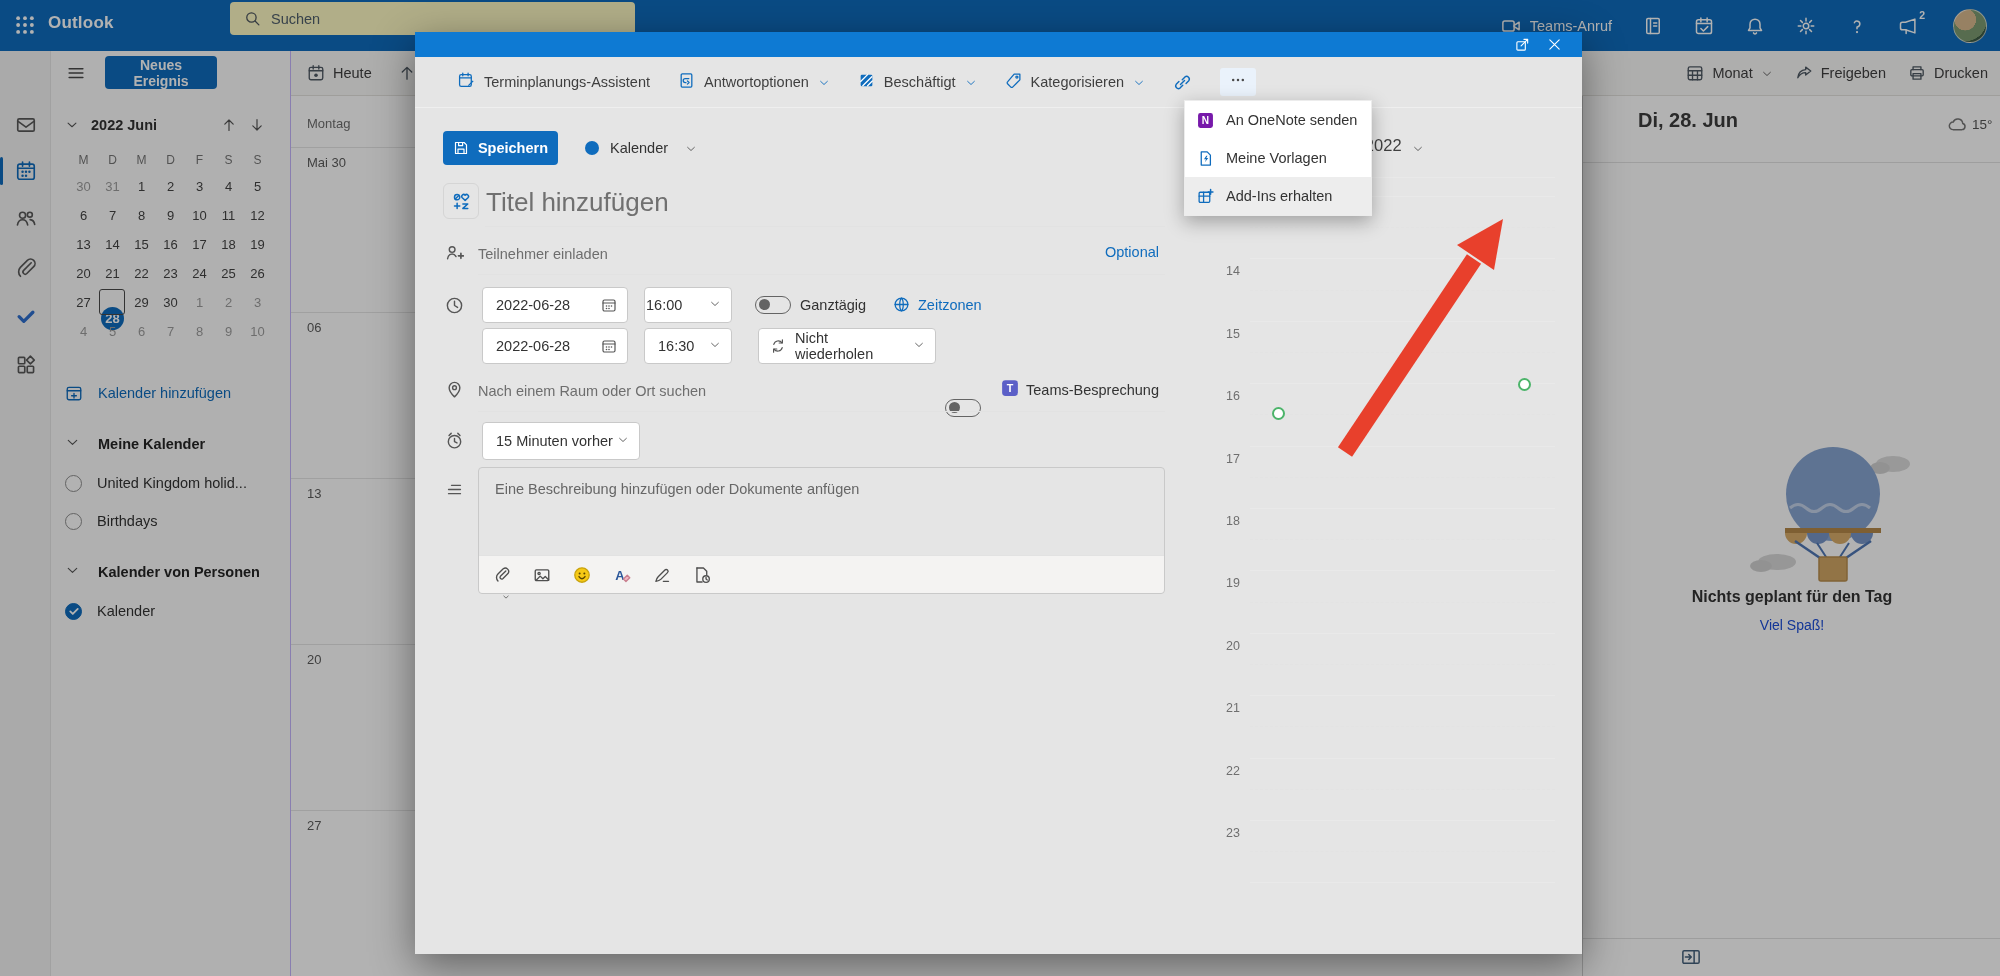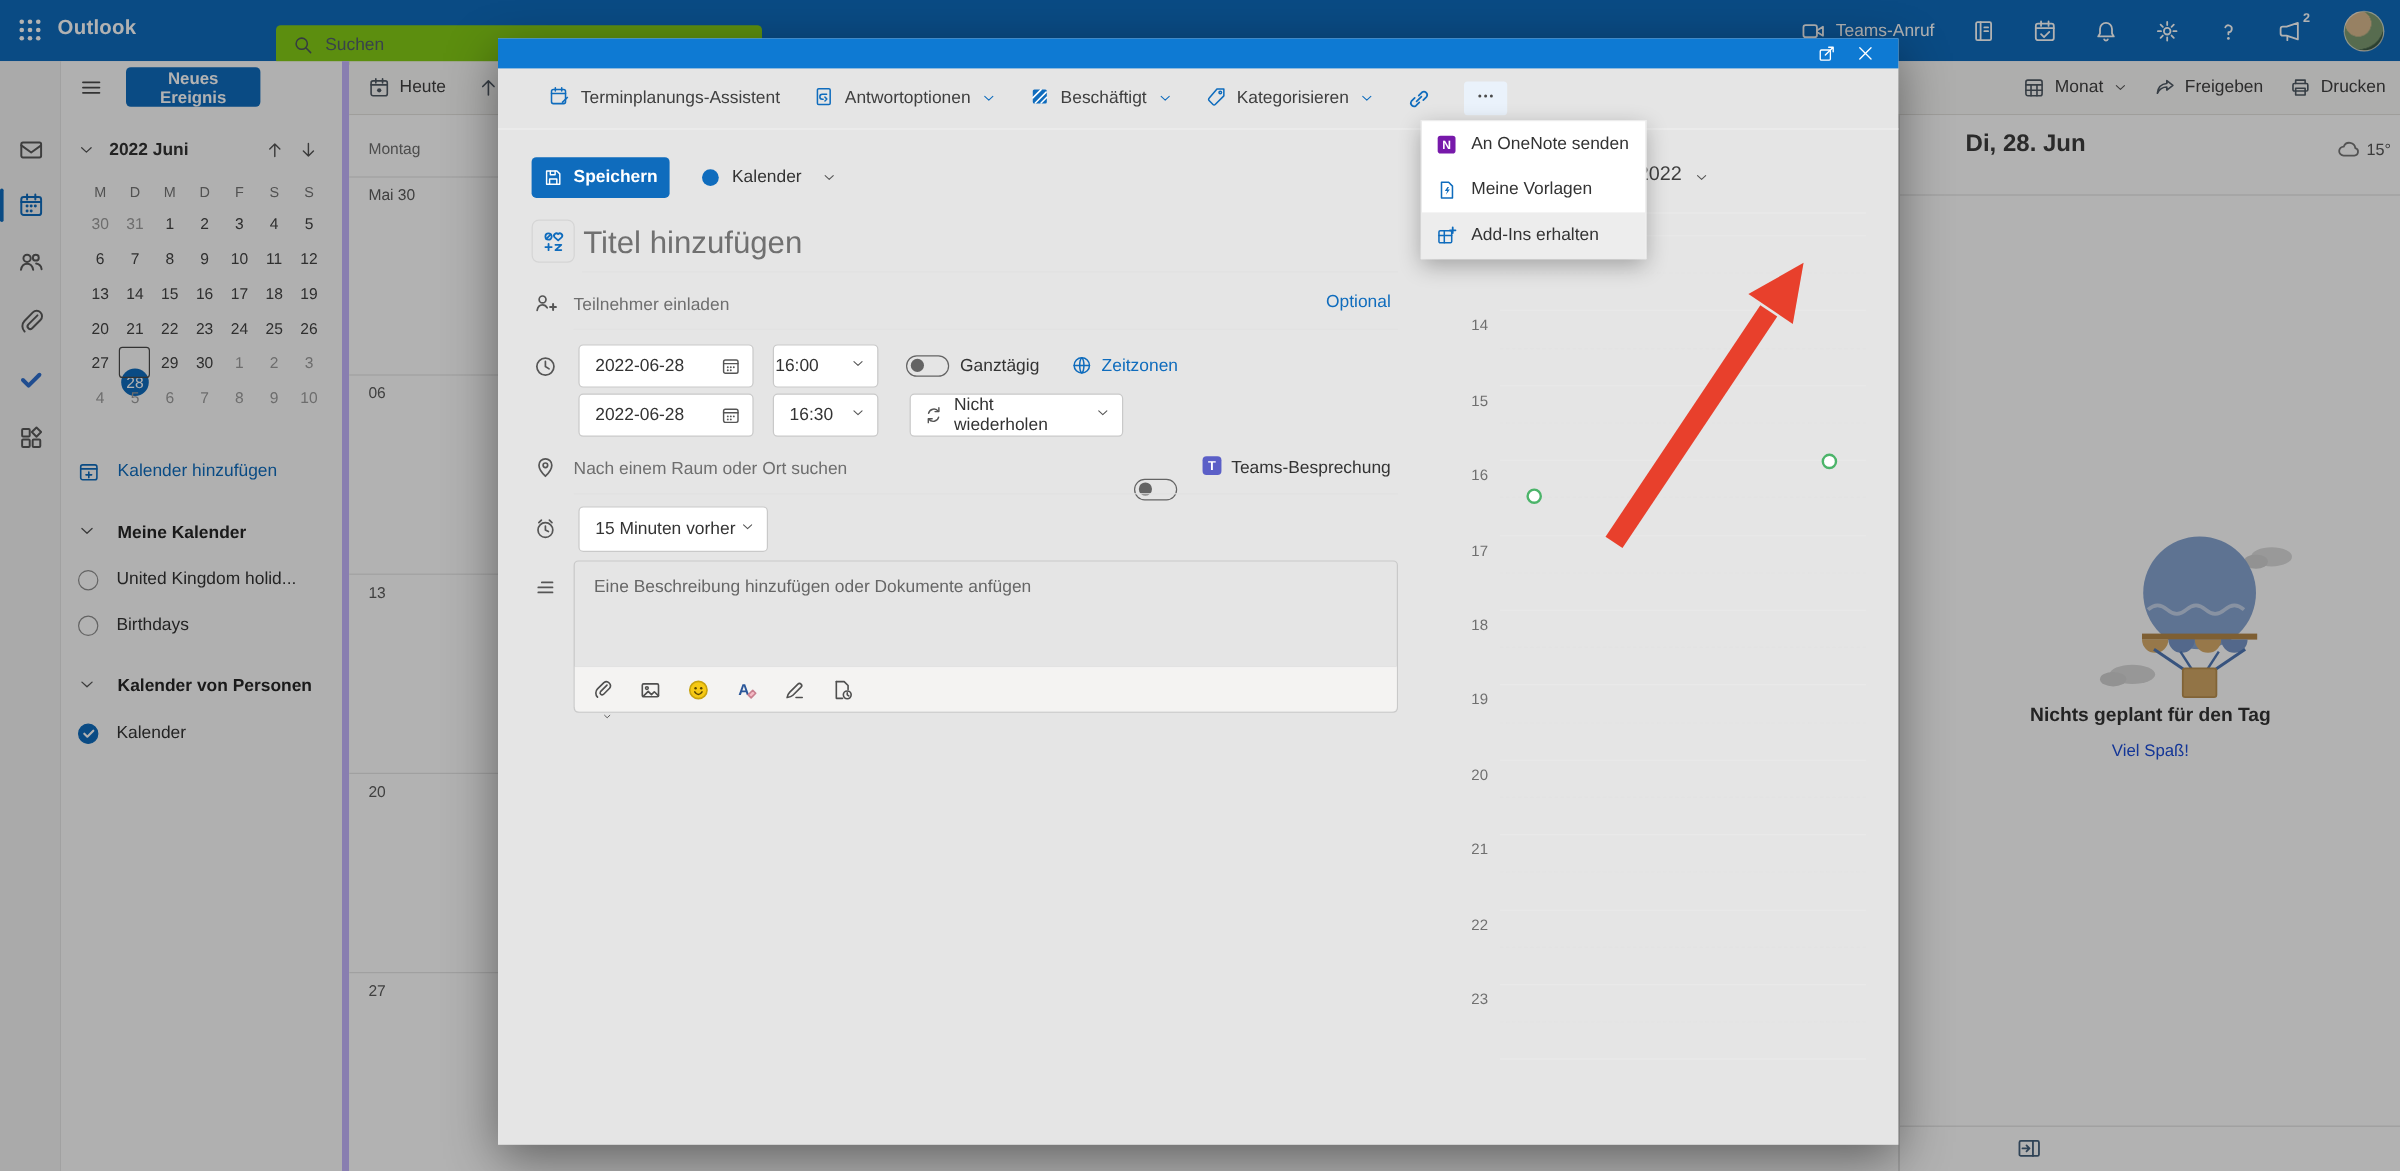--- a/index.html
+++ b/index.html
@@ -4,47 +4,47 @@
 <style>
   html,body{margin:0;padding:0;background:#888;}
   .stage{position:relative;width:2000px;height:976px;overflow:hidden;background:#fff;
     font-family:"Liberation Sans","DejaVu Sans",sans-serif;color:#3b3b3b;-webkit-font-smoothing:antialiased;}
   .abs{position:absolute;}
   .svgic{display:inline-block;vertical-align:middle;}
   
   .topbar{position:absolute;left:0;top:0;width:2000px;height:51px;background:#0f6cbd;color:#fff;}
   .waffle{position:absolute;left:14px;top:14px;width:22px;height:22px;color:#fff;cursor:pointer;}
   .brand{position:absolute;left:48px;top:13px;font-size:17px;font-weight:bold;letter-spacing:.2px;}
-  .search{position:absolute;left:230px;top:21px;width:405px;height:33px;background:#84cc16;border-radius:4px;
+  .search{position:absolute;left:230px;top:2px;width:405px;height:33px;background:#fef9c3;border-radius:4px;
     display:flex;align-items:center;gap:10px;padding-left:14px;box-sizing:border-box;color:#51606c;font-size:14.5px;}
   .top-right{position:absolute;right:13px;top:0;height:51px;display:flex;align-items:center;gap:31px;color:#fff;}
   .tr-call{display:flex;align-items:center;gap:9px;font-size:14.5px;}
   .tr-ic{position:relative;width:20px;height:20px;}
   .badge{position:absolute;top:-7px;right:-7px;font-size:10.5px;font-weight:bold;color:#fff;}
   .avatar{width:32px;height:32px;border-radius:50%;background:radial-gradient(circle at 35% 30%,#d8b98e 0 35%,#7d9b72 36% 70%,#3e5c46 71%);border:1px solid rgba(255,255,255,.6);margin-left:4px;}
   
   .rail{position:absolute;left:0;top:51px;width:51px;height:925px;background:#f4f4f4;border-right:1px solid #e7e7e7;box-sizing:border-box;}
   .rail-btn{position:absolute;left:15px;width:22px;height:22px;color:#5a5a5a;cursor:pointer;}
   .rail-ind{position:absolute;left:0;width:3px;height:28px;background:#0f6cbd;border-radius:2px;}
   
-  .sidebar{position:absolute;left:51px;top:51px;width:240px;height:925px;background:#fdfdfd;border-right:6px solid #c4b5fd;box-sizing:border-box;}
+  .sidebar{position:absolute;left:51px;top:51px;width:240px;height:925px;background:#fdfdfd;border-right:1px solid #c4b5fd;box-sizing:border-box;}
   .hamburger{position:absolute;left:15px;top:12px;width:20px;height:20px;color:#4a4a4a;cursor:pointer;}
   .new-event{position:absolute;left:54px;top:5px;width:112px;height:33px;background:#0f6cbd;color:#fff;border:none;
     border-radius:4px;font-size:14px;font-weight:bold;font-family:inherit;cursor:pointer;}
   .mc-head{position:absolute;left:0;top:62px;width:240px;height:24px;display:flex;align-items:center;}
   .mc-title{font-size:14.5px;font-weight:bold;color:#333;margin-left:12px;}
   .mc-chev{margin-left:14px;color:#555;width:14px;height:14px;}
   .mc-nav{position:absolute;width:16px;height:16px;color:#555;cursor:pointer;}
   .mc-grid{position:absolute;left:18px;top:97px;width:204px;}
   .mc-row{display:flex;height:29px;}
   .mc-row.wd{height:24px;}
   .mc-cell{width:29px;display:flex;align-items:center;justify-content:center;font-size:13px;color:#444;cursor:pointer;position:relative;}
   .mc-cell.wd{font-size:12px;color:#767676;cursor:default;}
   .mc-cell.muted{color:#9d9d9d;}
-  .mc-sel{width:23px;height:23px;border-radius:50%;background:#0f6cbd;color:#fff;display:flex;align-items:center;justify-content:center;font-weight:normal;margin-top:32px;}
+  .mc-sel{width:23px;height:23px;border-radius:50%;background:#0f6cbd;color:#fff;display:flex;align-items:center;justify-content:center;font-weight:bold;margin-top:32px;}
   .mc-ring{position:absolute;left:1px;top:1px;width:26px;height:26px;border:1.5px solid #4a4a4a;border-radius:3px;box-sizing:border-box;}
   .side-row{position:absolute;left:0;width:240px;height:24px;display:flex;align-items:center;font-size:14.5px;color:#333;cursor:pointer;}
   .side-ic{width:18px;height:18px;margin-left:14px;margin-right:15px;flex:none;color:#555;}
   .side-link{color:#0f6cbd;}
   .side-bold{font-weight:bold;color:#262626;}
   .chk-circle{width:17px;height:17px;border-radius:50%;border:1.5px solid #8f8f8f;box-sizing:border-box;margin-left:14px;margin-right:15px;flex:none;background:#fff;}
   .chk-circle.on{background:#0f6cbd;border-color:#0f6cbd;color:#fff;display:flex;align-items:center;justify-content:center;}
   
   .commandbar{position:absolute;left:291px;top:51px;width:1709px;height:45px;background:#faf9f8;border-bottom:1px solid #e4e2df;box-sizing:border-box;}
   .cb-item{display:flex;align-items:center;gap:8px;font-size:14.5px;color:#3f3f3f;cursor:pointer;}

